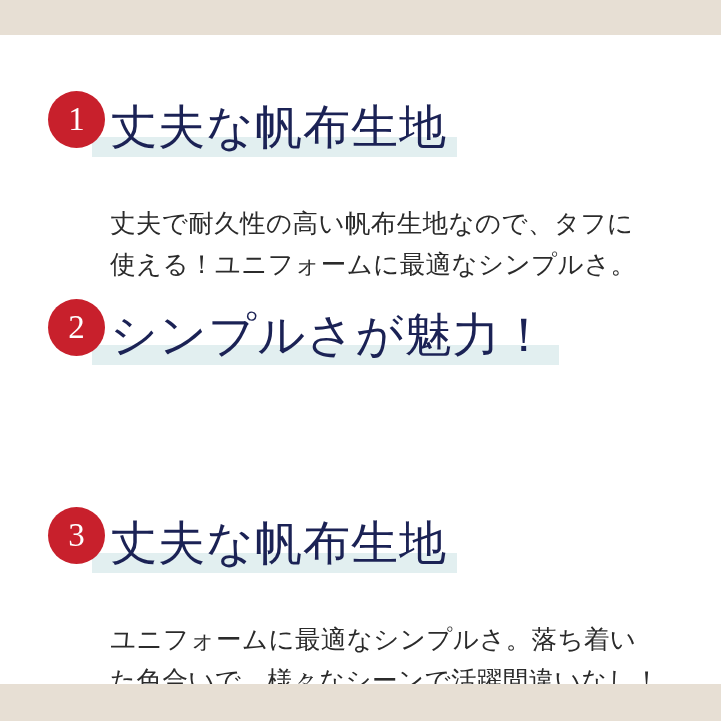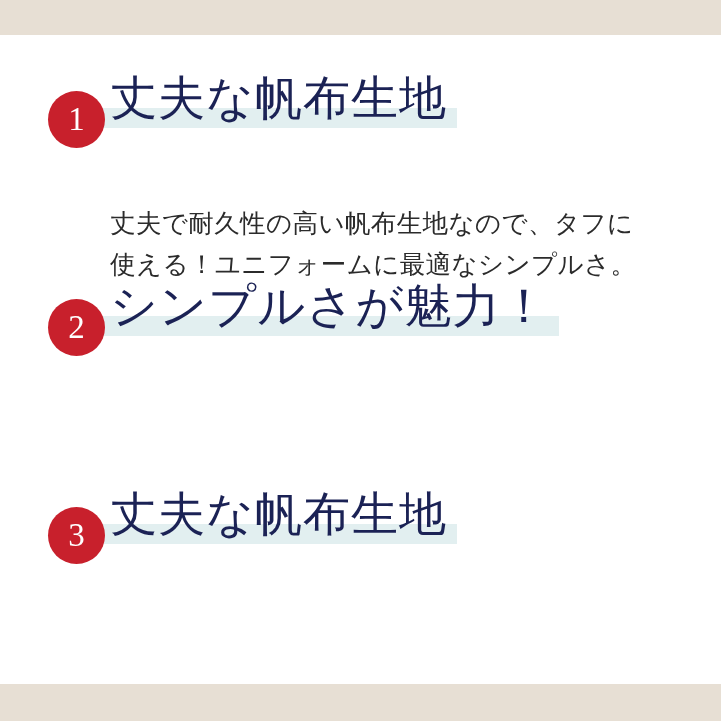--- a/index.html
+++ b/index.html
@@ -68,21 +68,21 @@
     letter-spacing: 0;
   }
 
   
   .heading-wrap {
     position: absolute;
     left: 110px;
     top: 4px;
     height: 82px;
     display: flex;
-    align-items: flex-start;
+    align-items: flex-end;
   }
 
   .heading {
     position: relative;
     display: inline-block;
     font-family: "Liberation Serif", "DejaVu Serif", serif;
     font-size: 47px;
     line-height: 1.0;
     color: #1b2255;
     white-space: nowrap;
@@ -152,19 +152,23 @@
     </div>
 
     <div class="feature">
       <div class="badge">3</div>
       <div class="heading-wrap">
         <div class="heading">
           <span class="hl"></span>
           <span>丈夫な帆布生地</span>
         </div>
       </div>
+      <div class="body-copy">
+        <span class="line">ユニフォームに最適なシンプルさ。落ち着い</span>
+        <span class="line">た色合いで、様々なシーンで活躍間違いなし！</span>
+      </div>
     </div>
 
   </div>
 
   <div class="band band-bottom"></div>
 
 </div>
 
 </body></html>

